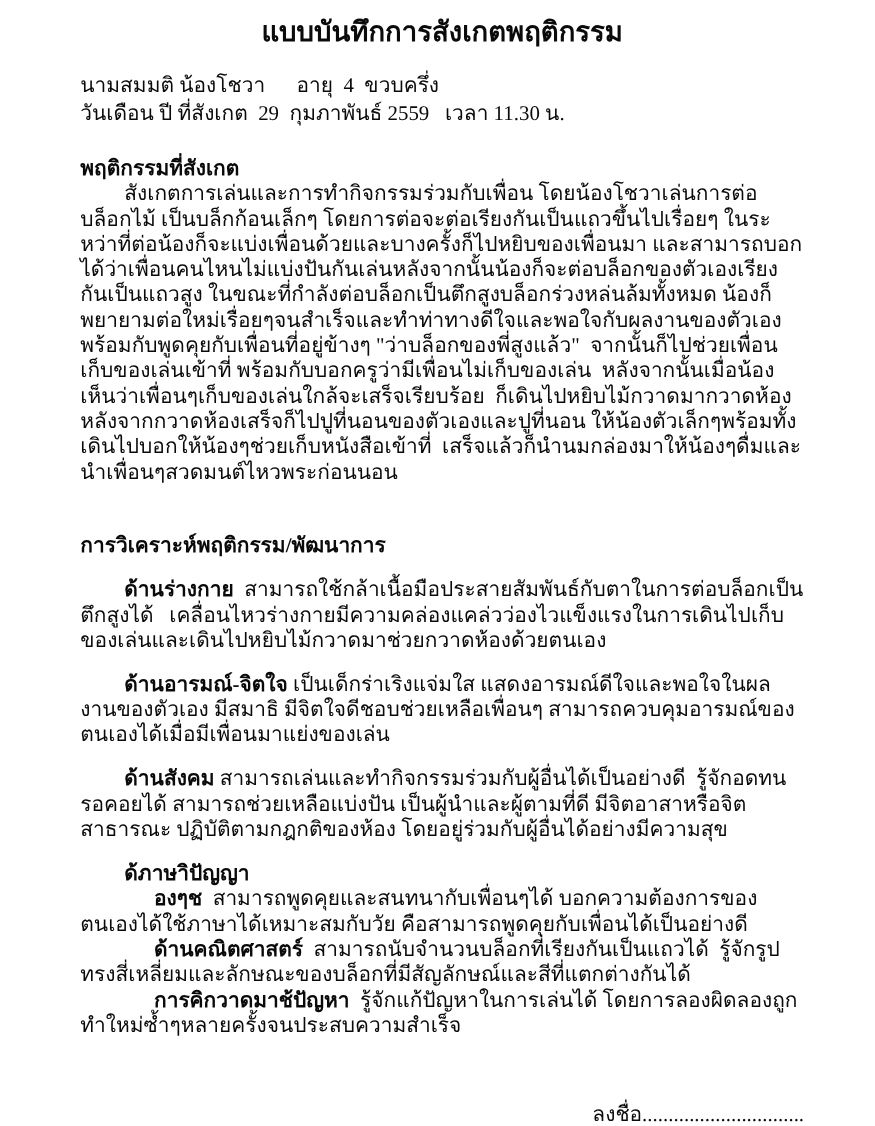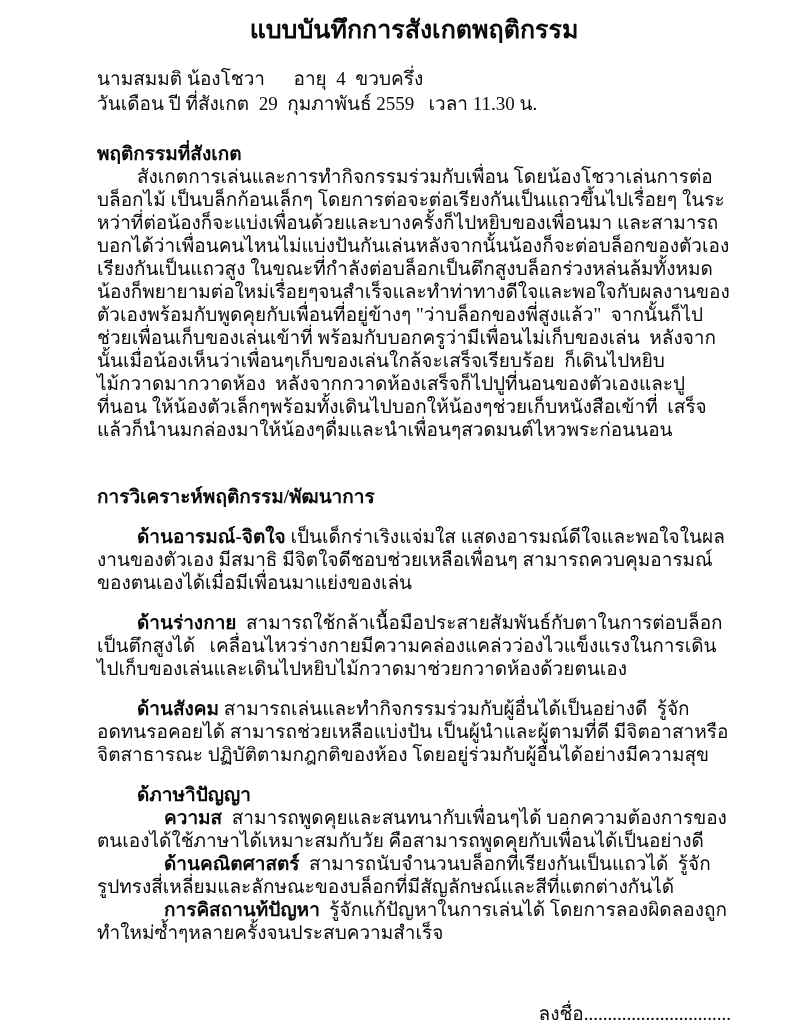--- a/index.html
+++ b/index.html
@@ -11,21 +11,21 @@
     width: 795px;
     height: 1024px;
     overflow: hidden;
     font-family: "Liberation Serif", serif;
     color: #0a0a0a;
   }
   .page {
     box-sizing: border-box;
     width: 795px;
     height: 1024px;
-    padding: 14px 64px 0 97px;
+    padding: 14px 64px 0 73px;
     font-size: 19px;
     line-height: 23px;
   }
   .title {
     margin: 0 0 20px 0;
     text-align: center;
     font-size: 25px;
     line-height: 32px;
     font-weight: bold;
   }
@@ -70,32 +70,32 @@
   <div>
     <div class="hline">นามสมมติ น้องโชวา      อายุ  4  ขวบครึ่ง</div>
     <div class="hline">วันเดือน ปี ที่สังเกต  29  กุมภาพันธ์ 2559   เวลา 11.30 น.</div>
   </div>
 
   <div class="heading obs-heading">พฤติกรรมที่สังเกต</div>
   <p class="body-para">สังเกตการเล่นและการทำกิจกรรมร่วมกับเพื่อน โดยน้องโชวาเล่นการต่อบล็อกไม้ เป็นบล็กก้อนเล็กๆ โดยการต่อจะต่อเรียงกันเป็นแถวขึ้นไปเรื่อยๆ ในระหว่าที่ต่อน้องก็จะแบ่งเพื่อนด้วยและบางครั้งก็ไปหยิบของเพื่อนมา และสามารถบอกได้ว่าเพื่อนคนไหนไม่แบ่งปันกันเล่นหลังจากนั้นน้องก็จะต่อบล็อกของตัวเองเรียงกันเป็นแถวสูง ในขณะที่กำลังต่อบล็อกเป็นตึกสูงบล็อกร่วงหล่นล้มทั้งหมด น้องก็พยายามต่อใหม่เรื่อยๆจนสำเร็จและทำท่าทางดีใจและพอใจกับผลงานของตัวเองพร้อมกับพูดคุยกับเพื่อนที่อยู่ข้างๆ "ว่าบล็อกของพี่สูงแล้ว"  จากนั้นก็ไปช่วยเพื่อนเก็บของเล่นเข้าที่ พร้อมกับบอกครูว่ามีเพื่อนไม่เก็บของเล่น  หลังจากนั้นเมื่อน้องเห็นว่าเพื่อนๆเก็บของเล่นใกล้จะเสร็จเรียบร้อย  ก็เดินไปหยิบไม้กวาดมากวาดห้อง  หลังจากกวาดห้องเสร็จก็ไปปูที่นอนของตัวเองและปูที่นอน ให้น้องตัวเล็กๆพร้อมทั้งเดินไปบอกให้น้องๆช่วยเก็บหนังสือเข้าที่  เสร็จแล้วก็นำนมกล่องมาให้น้องๆดื่มและนำเพื่อนๆสวดมนต์ไหวพระก่อนนอน</p>
 
   <div class="heading analysis-heading">การวิเคราะห์พฤติกรรม/พัฒนาการ</div>
 
+  <p class="apara gap"><span class="lead">ด้านร่างกาย</span><span>  สามารถใช้กล้าเนื้อมือประสายสัมพันธ์กับตาในการต่อบล็อกเป็นตึกสูงได้   เคลื่อนไหวร่างกายมีความคล่องแคล่วว่องไวแข็งแรงในการเดินไปเก็บของเล่นและเดินไปหยิบไม้กวาดมาช่วยกวาดห้องด้วยตนเอง</span></p>
+
   <p class="apara gap"><span class="lead">ด้านอารมณ์-จิตใจ</span><span> เป็นเด็กร่าเริงแจ่มใส แสดงอารมณ์ดีใจและพอใจในผลงานของตัวเอง มีสมาธิ มีจิตใจดีชอบช่วยเหลือเพื่อนๆ สามารถควบคุมอารมณ์ของตนเองได้เมื่อมีเพื่อนมาแย่งของเล่น</span></p>
-
-  <p class="apara gap"><span class="lead">ด้านร่างกาย</span><span>  สามารถใช้กล้าเนื้อมือประสายสัมพันธ์กับตาในการต่อบล็อกเป็นตึกสูงได้   เคลื่อนไหวร่างกายมีความคล่องแคล่วว่องไวแข็งแรงในการเดินไปเก็บของเล่นและเดินไปหยิบไม้กวาดมาช่วยกวาดห้องด้วยตนเอง</span></p>
 
   <p class="apara gap"><span class="lead">ด้านสังคม</span><span> สามารถเล่นและทำกิจกรรมร่วมกับผู้อื่นได้เป็นอย่างดี  รู้จักอดทนรอคอยได้ สามารถช่วยเหลือแบ่งปัน เป็นผู้นำและผู้ตามที่ดี มีจิตอาสาหรือจิตสาธารณะ ปฏิบัติตามกฎกติของห้อง โดยอยู่ร่วมกับผู้อื่นได้อย่างมีความสุข</span></p>
 
   <p class="apara gap"><span class="lead">ด้ภาษาิปัญญา</span><span></span></p>
 
-  <p class="apara sub"><span class="lead">ความส</span><span>  สามารถพูดคุยและสนทนากับเพื่อนๆได้ บอกความต้องการของตนเองได้ใช้ภาษาได้เหมาะสมกับวัย คือสามารถพูดคุยกับเพื่อนได้เป็นอย่างดี</span></p>
+  <p class="apara sub"><span class="lead">องๆช</span><span>  สามารถพูดคุยและสนทนากับเพื่อนๆได้ บอกความต้องการของตนเองได้ใช้ภาษาได้เหมาะสมกับวัย คือสามารถพูดคุยกับเพื่อนได้เป็นอย่างดี</span></p>
 
   <p class="apara sub"><span class="lead">ด้านคณิตศาสตร์</span><span>  สามารถนับจำนวนบล็อกที่เรียงกันเป็นแถวได้  รู้จักรูปทรงสี่เหลี่ยมและลักษณะของบล็อกที่มีสัญลักษณ์และสีที่แตกต่างกันได้</span></p>
 
-  <p class="apara sub"><span class="lead">การคิสถานท้ปัญหา</span><span>  รู้จักแก้ปัญหาในการเล่นได้ โดยการลองผิดลองถูกทำใหม่ซ้ำๆหลายครั้งจนประสบความสำเร็จ</span></p>
+  <p class="apara sub"><span class="lead">การคิกวาดมาช้ปัญหา</span><span>  รู้จักแก้ปัญหาในการเล่นได้ โดยการลองผิดลองถูกทำใหม่ซ้ำๆหลายครั้งจนประสบความสำเร็จ</span></p>
 
   <div class="signature">
     <div class="sig-line">ลงชื่อ...............................</div>
 
   </div>
 
 </div>
 
 </body></html>

